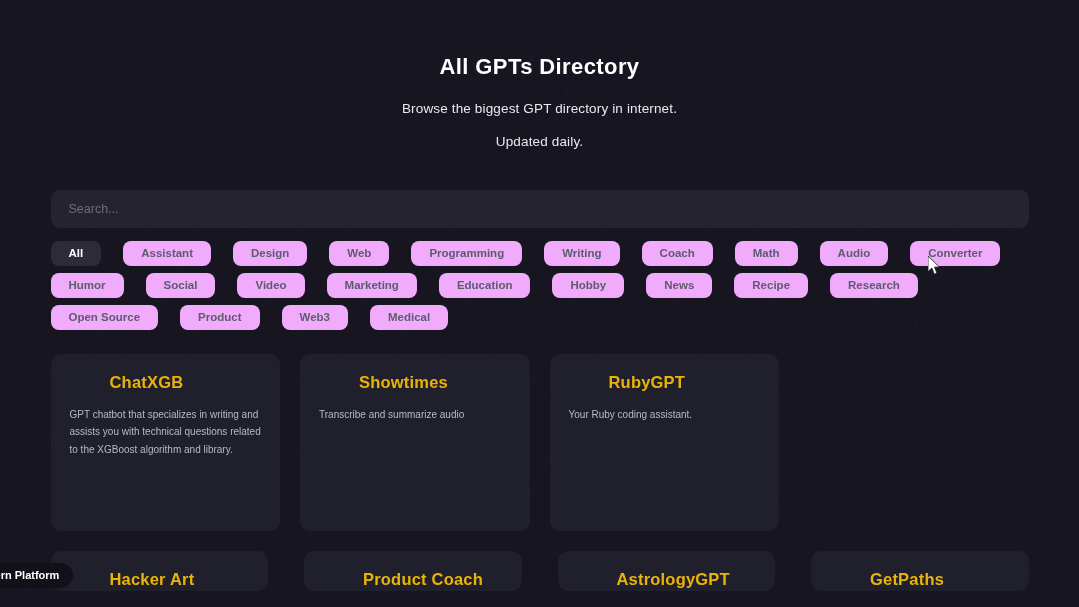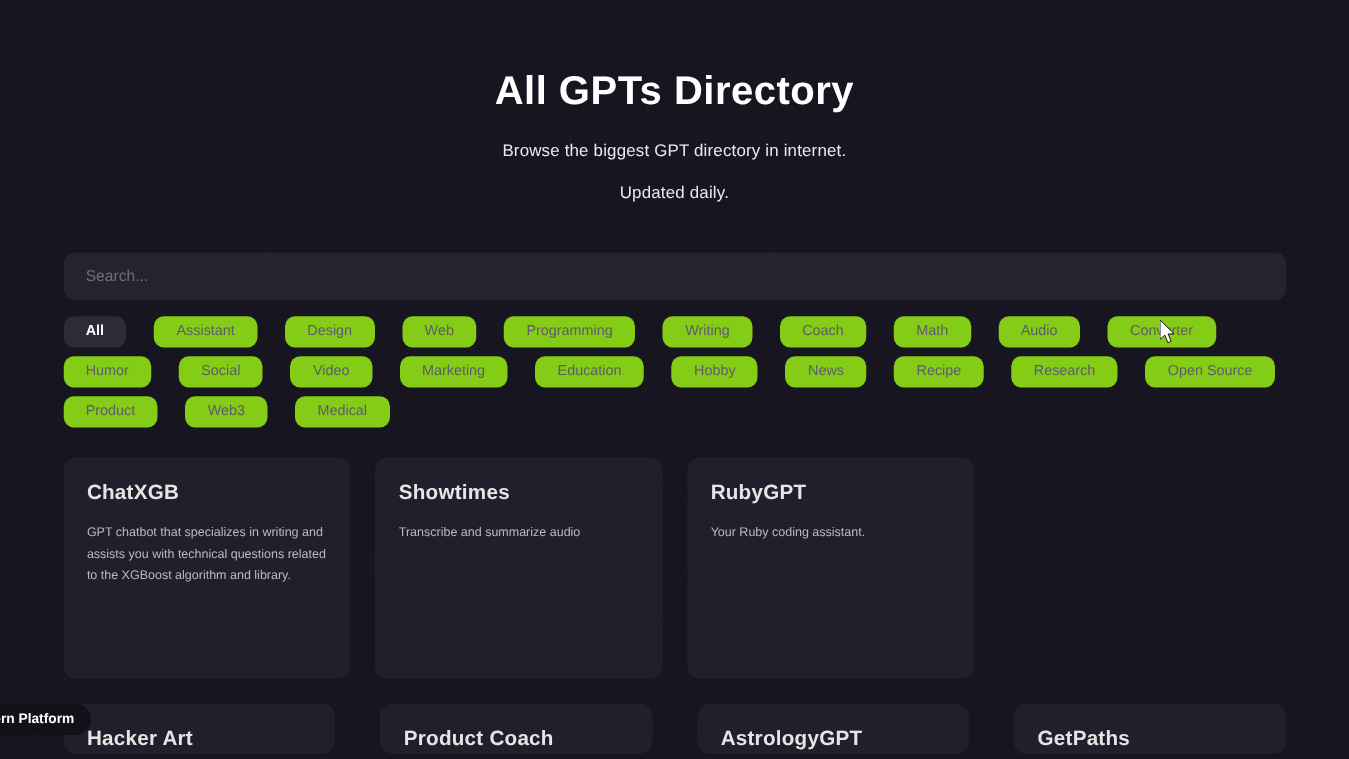--- a/index.html
+++ b/index.html
@@ -36,21 +36,21 @@
     padding: 0;
   }
 
   
   .hero {
     padding-top: 54px;
     text-align: center;
   }
 
   .hero-title {
-    font-size: 32px;
+    font-size: 22px;
     font-weight: bold;
     letter-spacing: 0.4px;
     color: #ffffff;
     line-height: 1.15;
   }
 
   .hero-sub {
     margin-top: 22px;
     font-size: 13.5px;
     color: #e9e9ef;
@@ -93,27 +93,28 @@
     margin-top: 13px;
     display: flex;
     flex-wrap: wrap;
     gap: 7px 22px;
   }
 
   .chip {
     height: 25px;
     padding: 0 18px;
     border-radius: 8px;
-    background: #84cc16;
+    background: #f0abfc;
     color: #5d5c6c;
     font-size: 11.5px;
     line-height: 25px;
     white-space: nowrap;
     cursor: pointer;
     user-select: none;
+    font-weight: bold;
   }
 
   .chip.active {
     background: #2c2b38;
     color: #ffffff;
     font-weight: bold;
   }
 
   
   .grid {
@@ -129,22 +130,23 @@
     padding: 19px 19px 20px 19px;
     min-height: 177px;
     cursor: pointer;
     position: relative;
     overflow: hidden;
   }
 
   .card-title {
     font-size: 16.5px;
     font-weight: bold;
-    color: #e5e5e5;
+    color: #eab308;
     letter-spacing: 0.2px;
+    margin-left: 40px;
   }
 
   .card-desc {
     margin-top: 14px;
     font-size: 10px;
     line-height: 1.72;
     color: #b9b8c6;
   }
 
   

